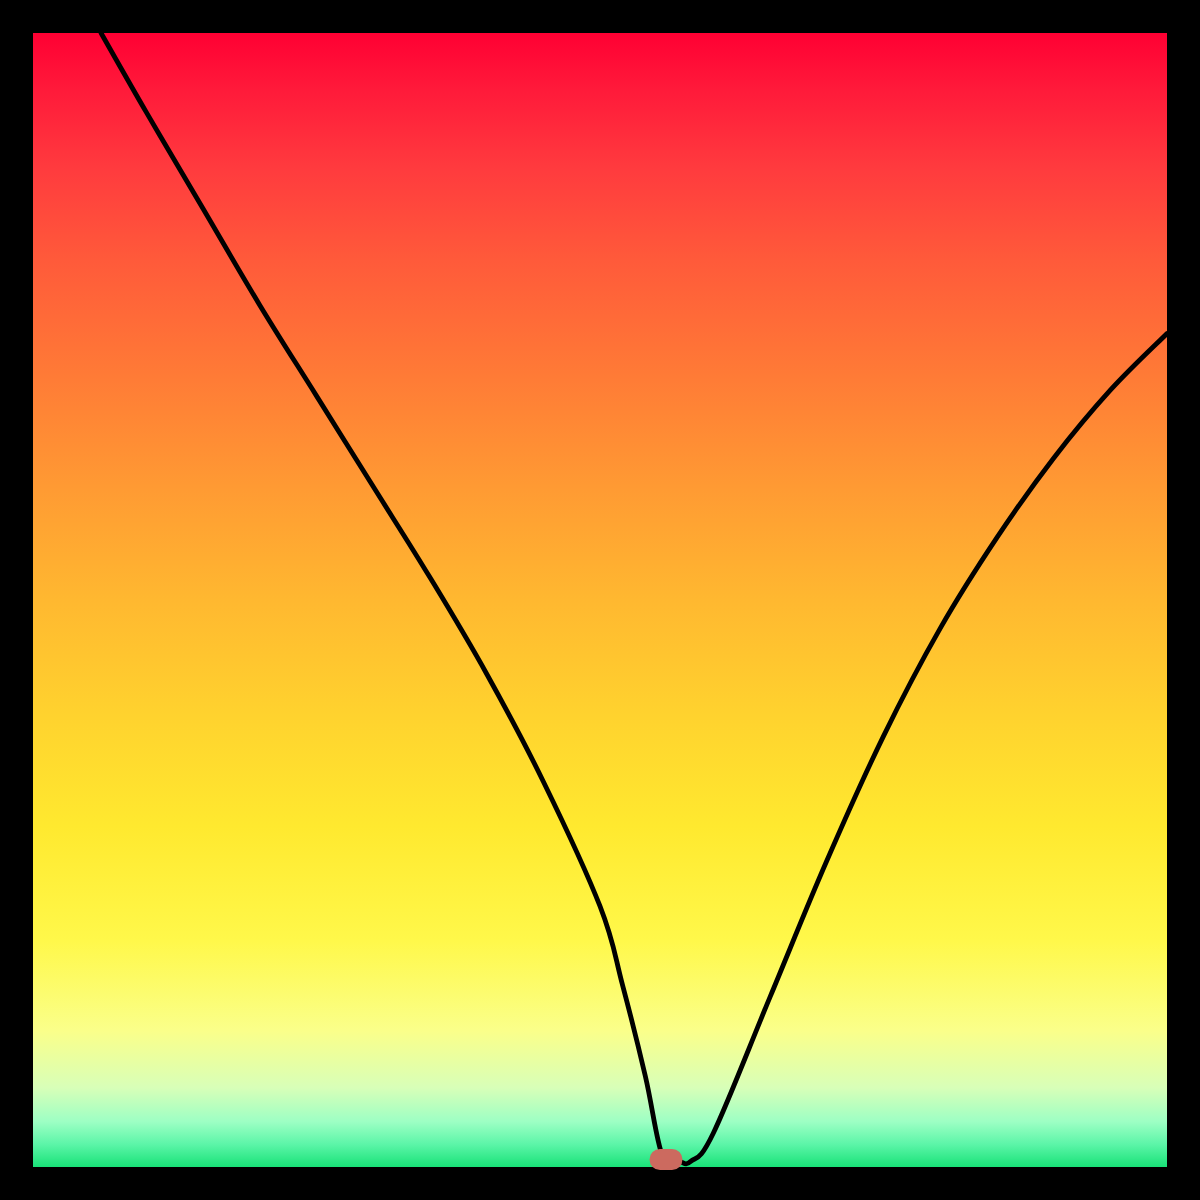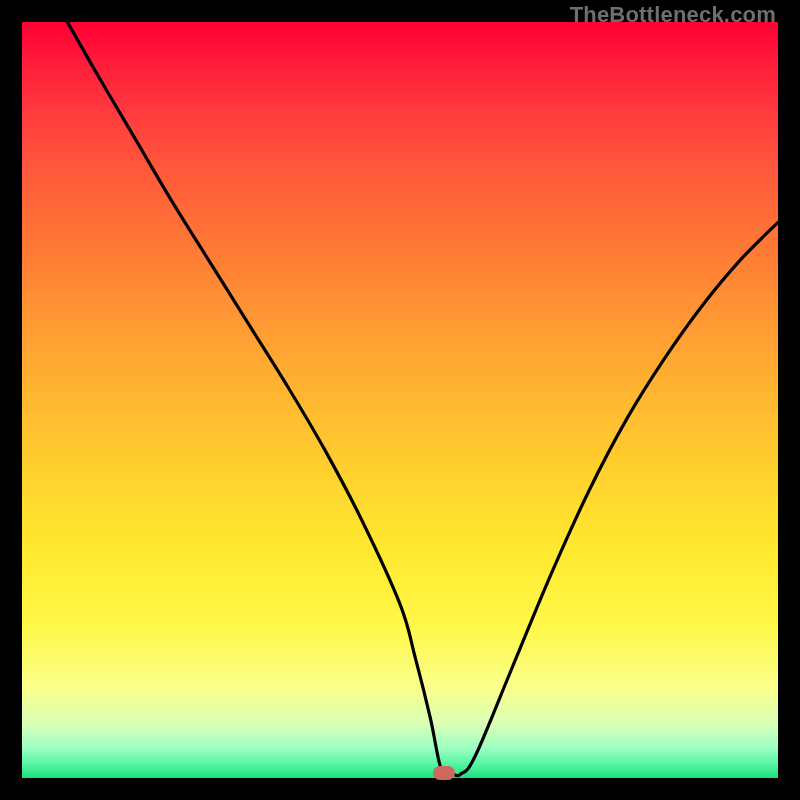--- a/index.html
+++ b/index.html
@@ -57,20 +57,19 @@
     height: 14px;
     border-radius: 7px;
     background: #cc6a5f;
     transform: translate(-50%, -50%);
   }
 </style>
 </head>
 <body>
 
 <div class="chart-container">
-  <div class="watermark">TheBottleneck.com</div>
   <div class="plot-area">
     <svg class="curve" viewBox="0 0 756 756" preserveAspectRatio="none">
       <path fill="none" stroke="#000" stroke-width="3.2" stroke-linecap="round" stroke-linejoin="round" d="M 45.36 0.00 C 50.80 9.53, 63.35 31.83, 75.60 52.92 C 87.85 74.01, 99.79 94.05, 113.40 117.18 C 127.01 140.31, 137.59 158.99, 151.20 181.44 C 164.81 203.89, 175.39 220.15, 189.00 241.92 C 202.61 263.69, 213.19 280.63, 226.80 302.40 C 240.41 324.17, 250.99 340.43, 264.60 362.88 C 278.21 385.33, 288.79 402.65, 302.40 427.14 C 316.01 451.63, 326.59 471.06, 340.20 498.96 C 353.81 526.86, 368.47 557.63, 378.00 582.12 C 387.53 606.61, 387.68 614.63, 393.12 635.04 C 398.56 655.45, 403.48 675.11, 408.24 695.52 C 413.00 715.93, 415.50 738.23, 419.58 748.44 C 423.66 758.65, 427.52 751.54, 430.92 752.22 C 434.32 752.90, 434.40 755.62, 438.48 752.22 C 442.56 748.82, 444.07 753.05, 453.60 733.32 C 463.13 713.59, 477.79 675.26, 491.40 642.60 C 505.01 609.94, 515.59 583.18, 529.20 551.88 C 542.81 520.58, 553.39 496.62, 567.00 468.72 C 580.61 440.82, 591.19 420.71, 604.80 396.90 C 618.41 373.09, 628.99 356.83, 642.60 336.42 C 656.21 316.01, 666.79 301.19, 680.40 283.50 C 694.01 265.81, 704.59 253.11, 718.20 238.14 C 731.81 223.17, 749.20 207.14, 756.00 200.34"></path>
     </svg>
     <div class="marker" style="left: 421.848px; top: 751.464px; background: rgb(204, 106, 95);"></div>
   </div>
 </div>
 
 </body></html>

